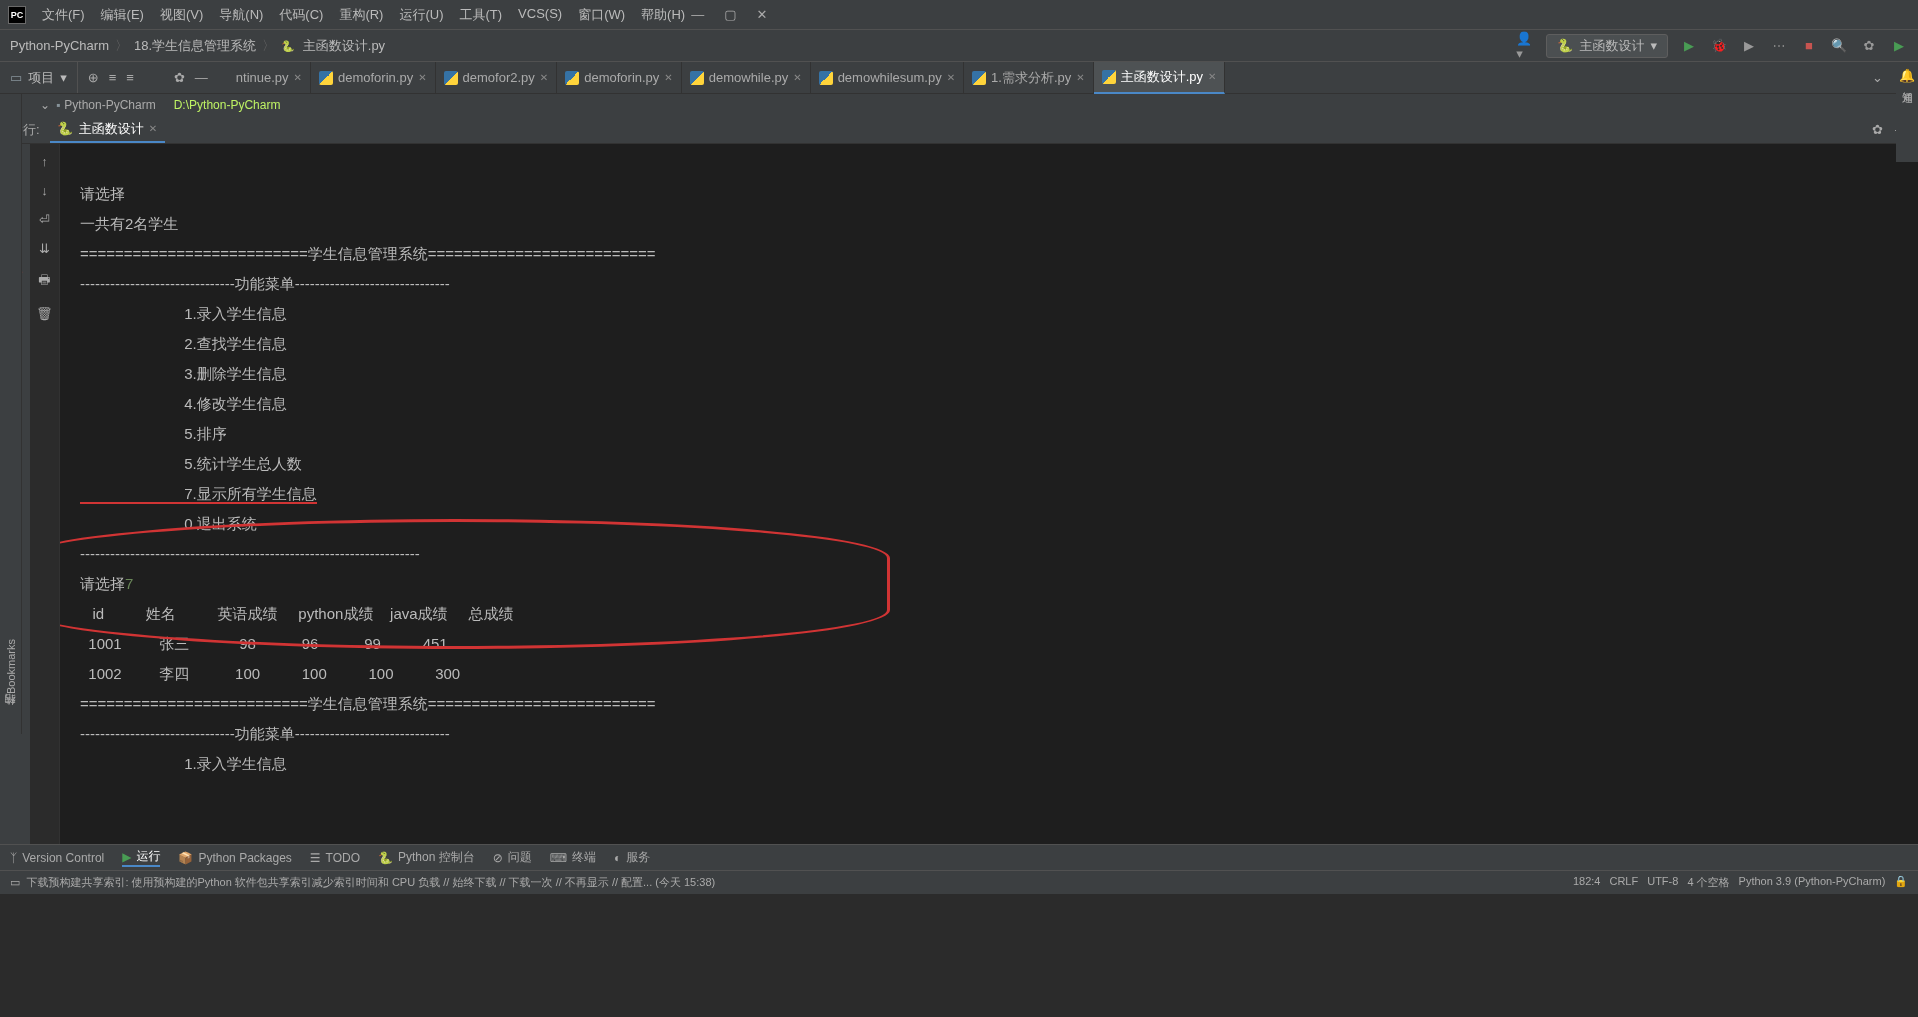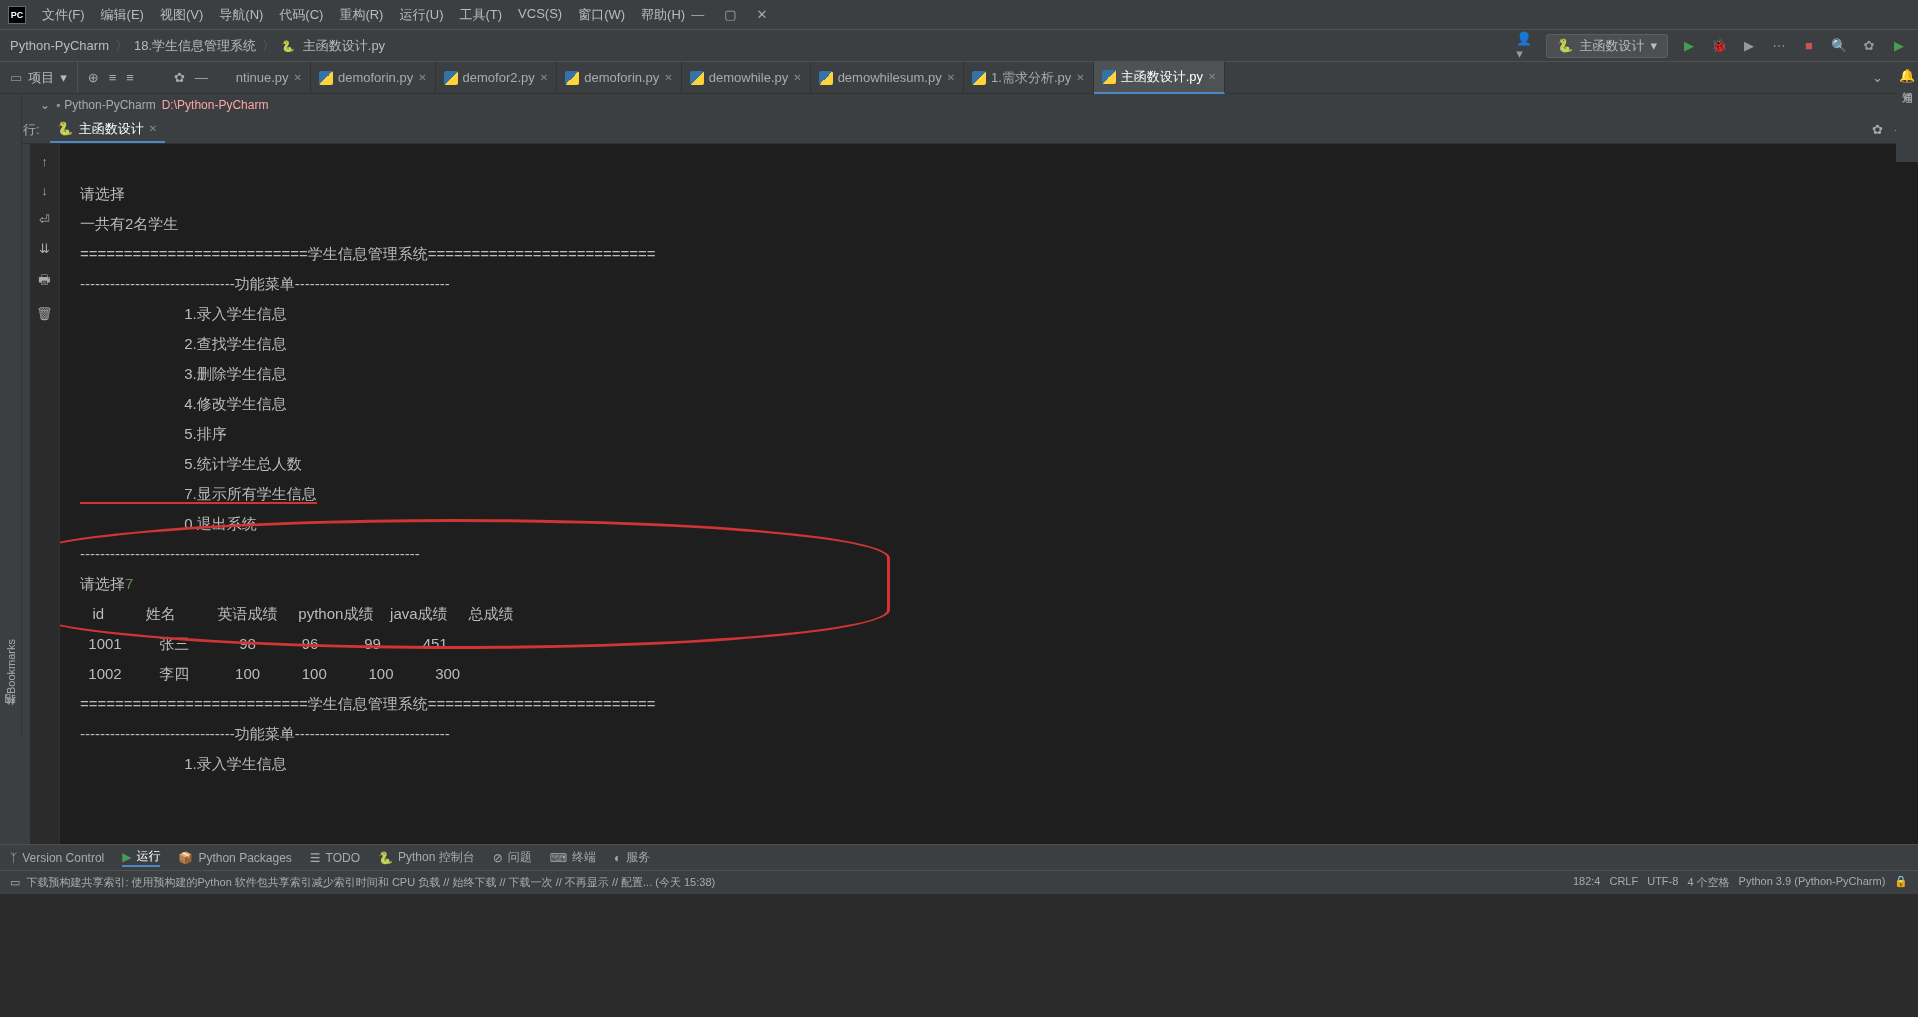--- a/index.html
+++ b/index.html
@@ -32,21 +32,21 @@
 .tabrow-tools span { cursor: pointer; }
 .editor-tabs { display: flex; flex: 1; overflow: hidden; margin-left: 10px; }
 .etab { display: flex; align-items: center; gap: 5px; padding: 0 8px; height: 32px; cursor: pointer; color: #aaa; border-right: 1px solid #323232; }
 .etab.active { background: #4e5254; color: #fff; border-bottom: 2px solid #4a88c7; }
 .etab .py { display: inline-block; width: 14px; height: 14px; background: linear-gradient(135deg, #3572a5 50%, #ffd43b 50%); border-radius: 2px; }
 .etab .close { color: #888; font-size: 10px; }
 .etab-extra { padding: 0 10px; color: #aaa; display: flex; gap: 12px; }
 
 .proj-tree-row { height: 22px; background: #3c3f41; display: flex; align-items: center; padding-left: 40px; color: #aaa; font-size: 12px; }
 .proj-tree-row .folder { color: #87939a; margin-right: 4px; }
-.proj-tree-row .path { color: #fca5a5; margin-left: 6px; }
+.proj-tree-row .path { color: #bef264; margin-left: 18px; }
 
 .run-panel-header { height: 28px; background: #3c3f41; display: flex; align-items: center; border-bottom: 1px solid #323232; padding: 0 10px; }
 .run-panel-header .label { color: #aaa; margin-right: 10px; }
 .run-tab { display: flex; align-items: center; gap: 5px; padding: 3px 8px; border-bottom: 2px solid #4a88c7; color: #fff; }
 .run-panel-header .spacer { flex: 1; }
 .run-panel-header .tools { display: flex; gap: 12px; color: #aaa; }
 
 .main-area { display: flex; height: 700px; position: relative; }
 .left-gutter { width: 30px; background: #3c3f41; display: flex; flex-direction: column; align-items: center; padding-top: 10px; gap: 14px; }
 .left-gutter span { cursor: pointer; color: #aaa; }

